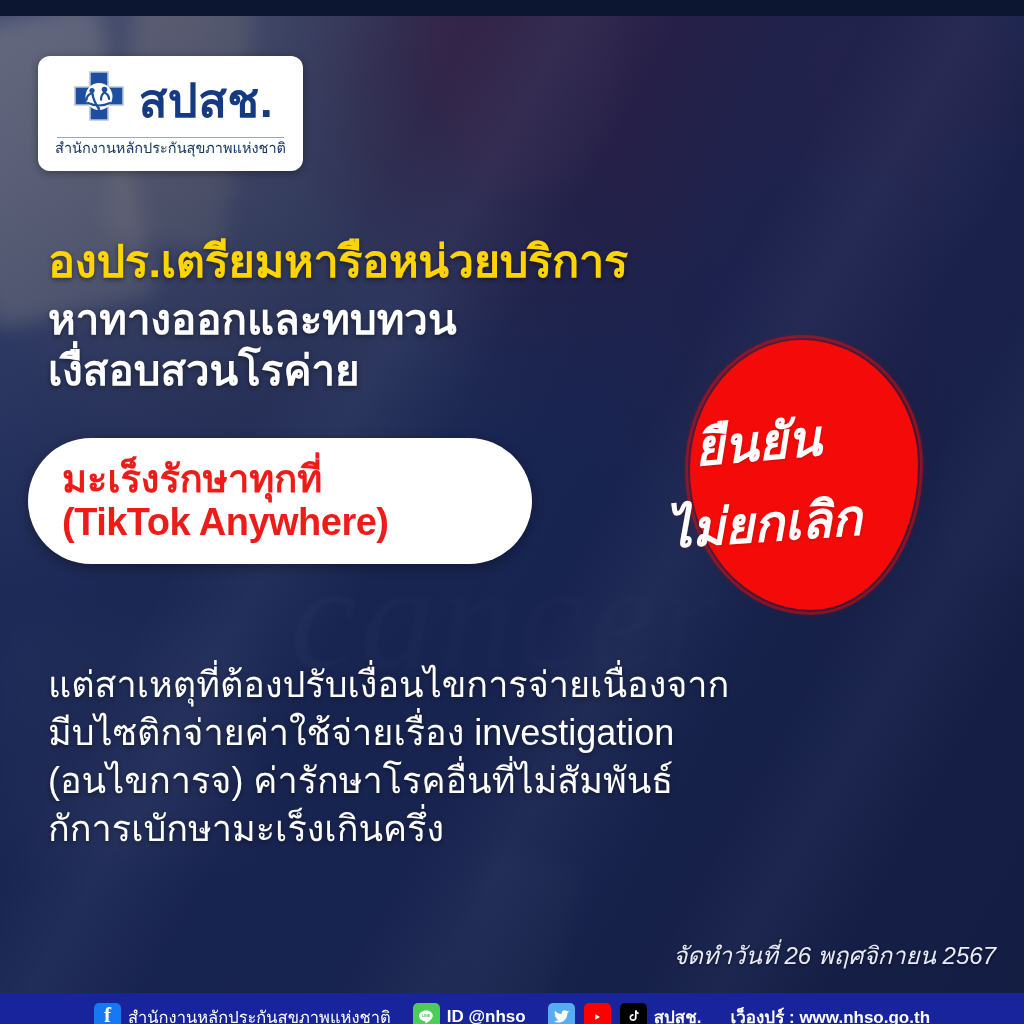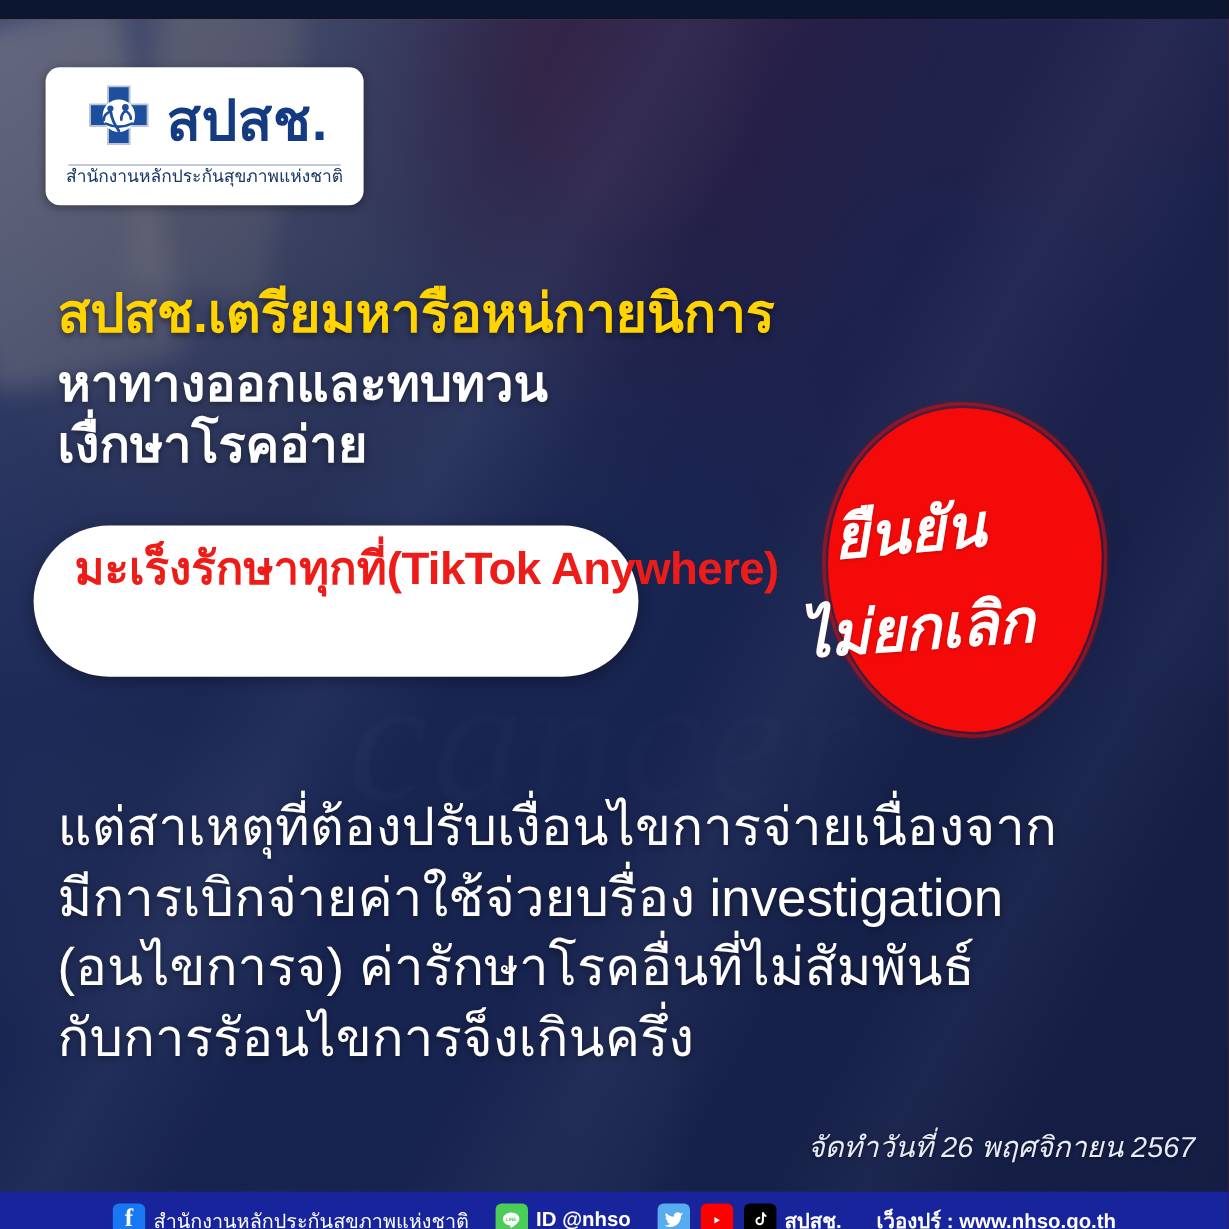--- a/index.html
+++ b/index.html
@@ -87,22 +87,22 @@
   }
   .hl-white{
     color:#ffffff;font-size:42px;font-weight:bold;line-height:1.22;
     text-shadow:0 2px 5px rgba(0,0,0,.4);
   }
 
   
   .pill{
     position:absolute;left:28px;top:422px;width:504px;height:126px;
     background:#ffffff;border-radius:63px;
-    display:flex;flex-direction:row;align-items:flex-start;justify-content:flex-start;
-    padding:16px 34px;box-shadow:0 3px 12px rgba(0,0,0,.33);
+    display:flex;flex-direction:column;align-items:flex-start;justify-content:center;
+    padding:4px 34px;box-shadow:0 3px 12px rgba(0,0,0,.33);
   }
   .pill-line{
     color:#ee1c19;font-weight:bold;line-height:1.13;white-space:nowrap;
   }
   .pill-l1{font-size:38px;}
   .pill-l2{font-size:38px;letter-spacing:-.5px;}
 
   
   .stamp{position:absolute;left:672px;top:318px;width:340px;height:285px;}
   .stamp-blob{
@@ -128,21 +128,21 @@
     transform:rotate(-5deg);
   }
   .stamp-l2{
     font-size:50px;line-height:1;margin-left:-6px;
     transform:rotate(-4deg);
   }
 
   
   .body-copy{
     position:absolute;left:48px;top:645px;width:880px;
-    color:#ffffff;font-size:44px;line-height:1.33;
+    color:#ffffff;font-size:36px;line-height:1.33;
     text-shadow:0 2px 5px rgba(0,0,0,.4);
   }
   .body-copy div{white-space:nowrap;}
 
   
   .date-line{
     position:absolute;right:28px;top:920px;
     color:#e8ecf8;font-size:24px;text-shadow:0 1px 3px rgba(0,0,0,.5);font-style:italic;
   }
 
@@ -207,43 +207,43 @@
           <path d="M20 34 q11 5 22 0" stroke="#1d4f9e" stroke-width="2.2" fill="none" stroke-linecap="round"></path>
         </svg>
       </span>
       <span class="logo-word">สปสช.</span>
     </div>
     <div class="logo-rule"></div>
     <div class="logo-sub">สำนักงานหลักประกันสุขภาพแห่งชาติ</div>
   </div>
 
   <div class="headline">
-    <div class="hl-yellow">สปสช.เตรียมหารือหน่กายนิการ</div>
+    <div class="hl-yellow">องปร.เตรียมหารือหน่วยบริการ</div>
     <div class="hl-white">หาทางออกและทบทวน</div>
-    <div class="hl-white">เงื่กษาโรคอ่าย</div>
+    <div class="hl-white">เงื่สอบสวนโรค่าย</div>
   </div>
 
   <div class="pill">
     <div class="pill-line pill-l1">มะเร็งรักษาทุกที่</div>
     <div class="pill-line pill-l2">(TikTok Anywhere)</div>
   </div>
 
   <div class="stamp">
     <div class="stamp-blob"></div>
     <div class="stamp-text">
       <div class="stamp-l1">ยืนยัน</div>
       <div class="stamp-l2">ไม่ยกเลิก</div>
     </div>
   </div>
 
   <div class="body-copy">
     <div>แต่สาเหตุที่ต้องปรับเงื่อนไขการจ่ายเนื่องจาก</div>
-    <div>มีการเบิกจ่ายค่าใช้จ่วยบรื่อง investigation</div>
+    <div>มีบไซติกจ่ายค่าใช้จ่ายเรื่อง investigation</div>
     <div>(อนไขการจ) ค่ารักษาโรคอื่นที่ไม่สัมพันธ์</div>
-    <div>กับการรัอนไขการจ็งเกินครึ่ง</div>
+    <div>กัการเบักษามะเร็งเกินครึ่ง</div>
   </div>
 
   <div class="date-line">จัดทำวันที่ 26 พฤศจิกายน 2567</div>
 
   <div class="footer">
 
     <div class="f-group">
       <span class="ic ic-fb">f</span>
       <span class="f-label">สำนักงานหลักประกันสุขภาพแห่งชาติ</span>
     </div>

